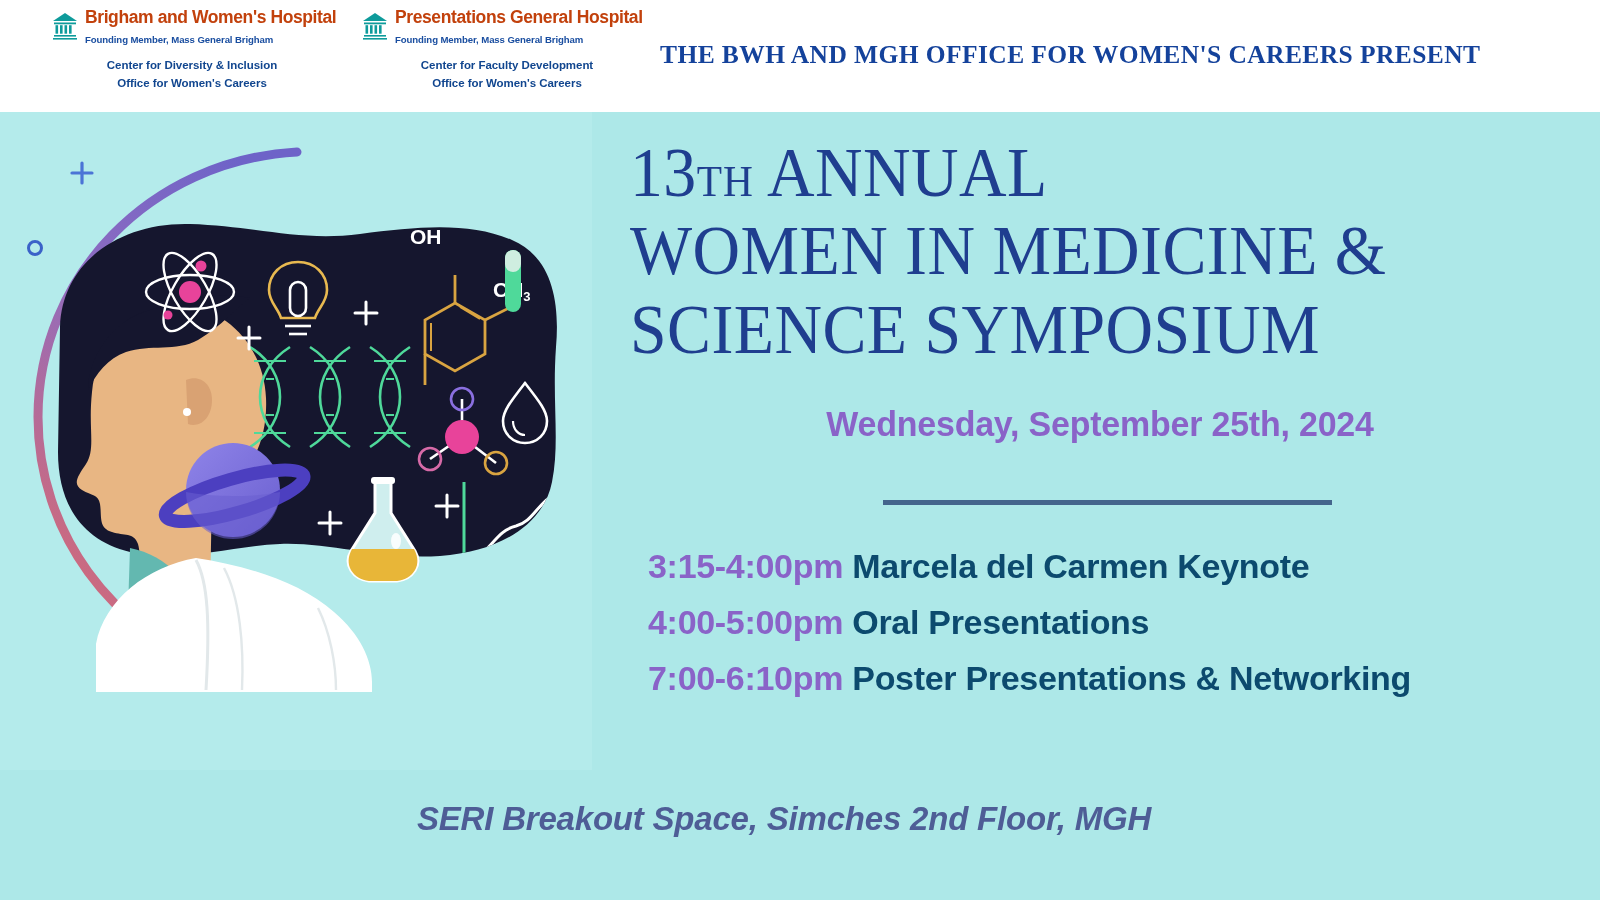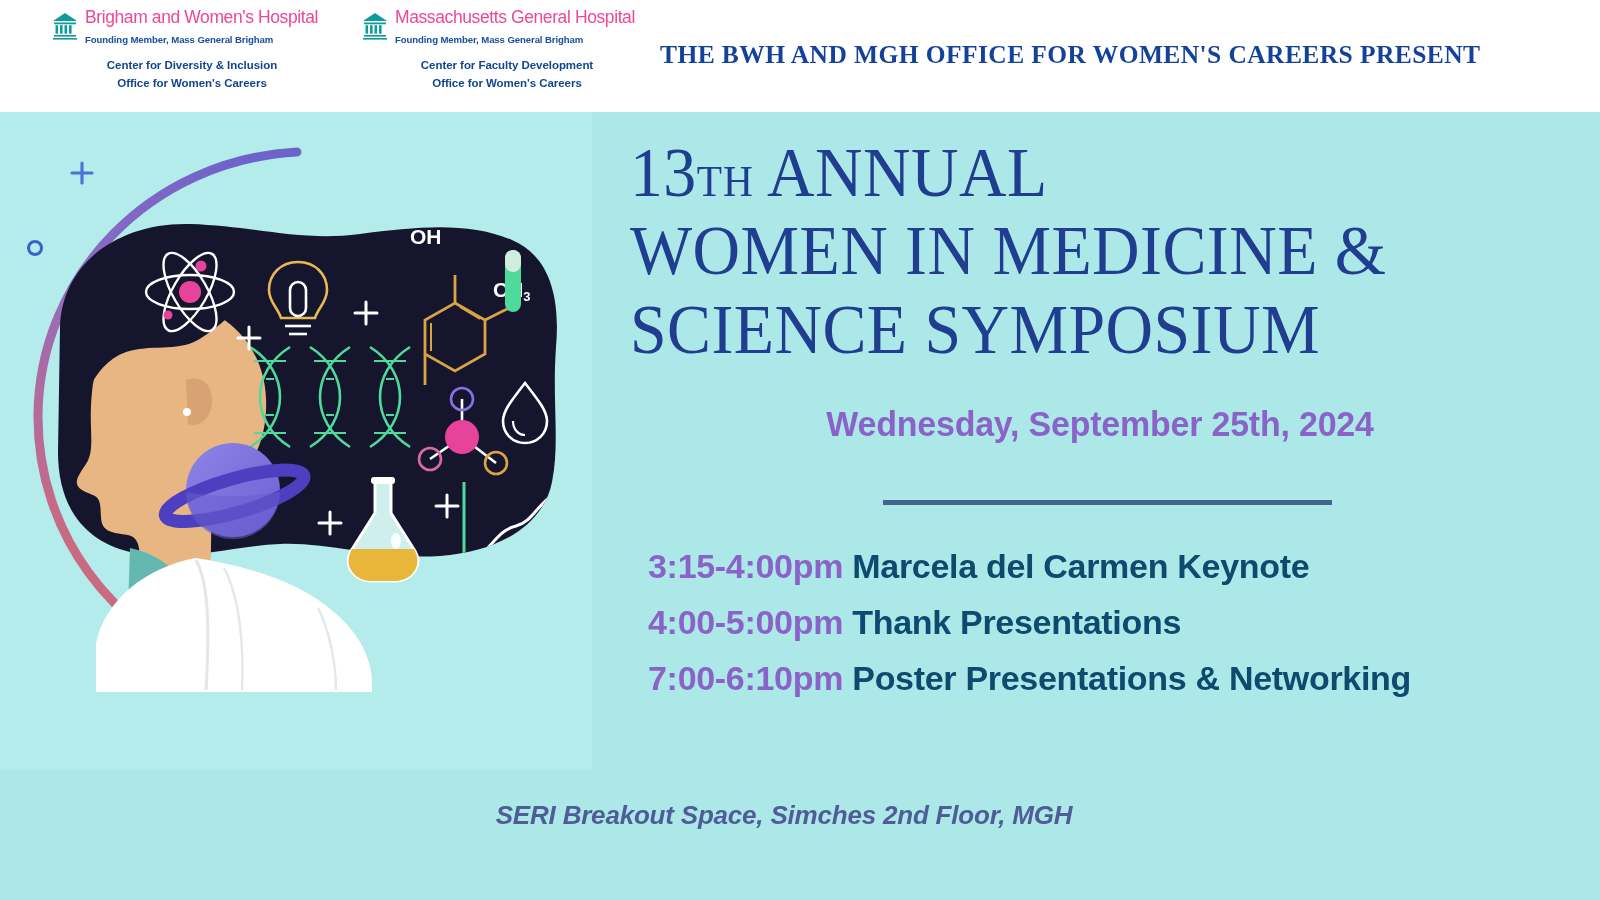--- a/index.html
+++ b/index.html
@@ -17,21 +17,21 @@
     display:flex;align-items:flex-start;
   }
   .logo-block{position:absolute;top:8px;}
   .logo-bwh{left:52px;width:280px;}
   .logo-mgh{left:362px;width:290px;}
   .logo-row{display:flex;align-items:center;gap:7px;}
   .logo-mark{width:26px;height:30px;flex:0 0 26px;}
   .logo-words{display:flex;flex-direction:column;line-height:1.05;}
   .logo-name{
     font-family:"Liberation Sans", sans-serif;
-    font-weight:normal;font-size:17.5px;color:#ec4899;
+    font-weight:bold;font-size:17.5px;color:#c2410c;
     letter-spacing:-0.4px;white-space:nowrap;
   }
   .logo-sub{
     font-family:"Liberation Sans", sans-serif;
     font-weight:bold;font-size:9.6px;color:#1a4ea0;
     letter-spacing:-0.1px;white-space:nowrap;margin-top:9px;
   }
   .logo-center{
     text-align:center;margin-top:12px;
     font-family:"Liberation Sans", sans-serif;
@@ -91,21 +91,21 @@
     font-weight:bold;font-size:34px;
     line-height:56px;white-space:nowrap;
     letter-spacing:-0.3px;
   }
   .sched-time{color:#8a63c8;}
   .sched-desc{color:#0c4a6e;}
   .venue{
     position:absolute;left:0px;top:800px;width:1568px;
     text-align:center;
     font-family:"Liberation Sans", sans-serif;
-    font-weight:bold;font-style:italic;font-size:26px;
+    font-weight:bold;font-style:italic;font-size:33px;
     color:#4e5d96;letter-spacing:-0.2px;white-space:nowrap;
   }
 </style>
 </head>
 <body>
 
 <div class="header-band">
 
   <div class="logo-block logo-bwh">
     <div class="logo-row">
@@ -140,21 +140,21 @@
           <rect x="2" y="10.5" width="22" height="1.8" fill="#0e9b9b"></rect>
           <rect x="3.5" y="13.2" width="2.6" height="8.5" fill="#0e9b9b"></rect>
           <rect x="8" y="13.2" width="2.6" height="8.5" fill="#0e9b9b"></rect>
           <rect x="12.5" y="13.2" width="2.6" height="8.5" fill="#0e9b9b"></rect>
           <rect x="17" y="13.2" width="2.6" height="8.5" fill="#0e9b9b"></rect>
           <rect x="2" y="23" width="22" height="1.6" fill="#0e9b9b"></rect>
           <rect x="1" y="26" width="24" height="1.6" fill="#0e9b9b"></rect>
         </svg>
       </span>
       <span class="logo-words">
-        <span class="logo-name">Massachusetts General Hospital</span>
+        <span class="logo-name">Presentations General Hospital</span>
         <span class="logo-sub">Founding Member, Mass General Brigham</span>
       </span>
     </div>
     <div class="logo-center">
       <div>Center for Faculty Development</div>
       <div>Office for Women's Careers</div>
     </div>
   </div>
 
   <div class="presenter-line">THE BWH AND MGH OFFICE FOR WOMEN'S CAREERS PRESENT</div>
@@ -335,20 +335,20 @@
 
 <div class="date-line">Wednesday, September 25th, 2024</div>
 
 <div class="divider"></div>
 
 <div class="schedule">
   <div class="sched-row">
     <span class="sched-time">3:15-4:00pm</span><span class="sched-desc"> Marcela del Carmen Keynote</span>
   </div>
   <div class="sched-row">
-    <span class="sched-time">4:00-5:00pm</span><span class="sched-desc"> Thank Presentations</span>
+    <span class="sched-time">4:00-5:00pm</span><span class="sched-desc"> Oral Presentations</span>
   </div>
   <div class="sched-row">
     <span class="sched-time">7:00-6:10pm</span><span class="sched-desc">  Poster Presentations &amp; Networking</span>
   </div>
 </div>
 
 <div class="venue">SERI Breakout Space, Simches 2nd Floor, MGH</div>
 
 </body></html>

